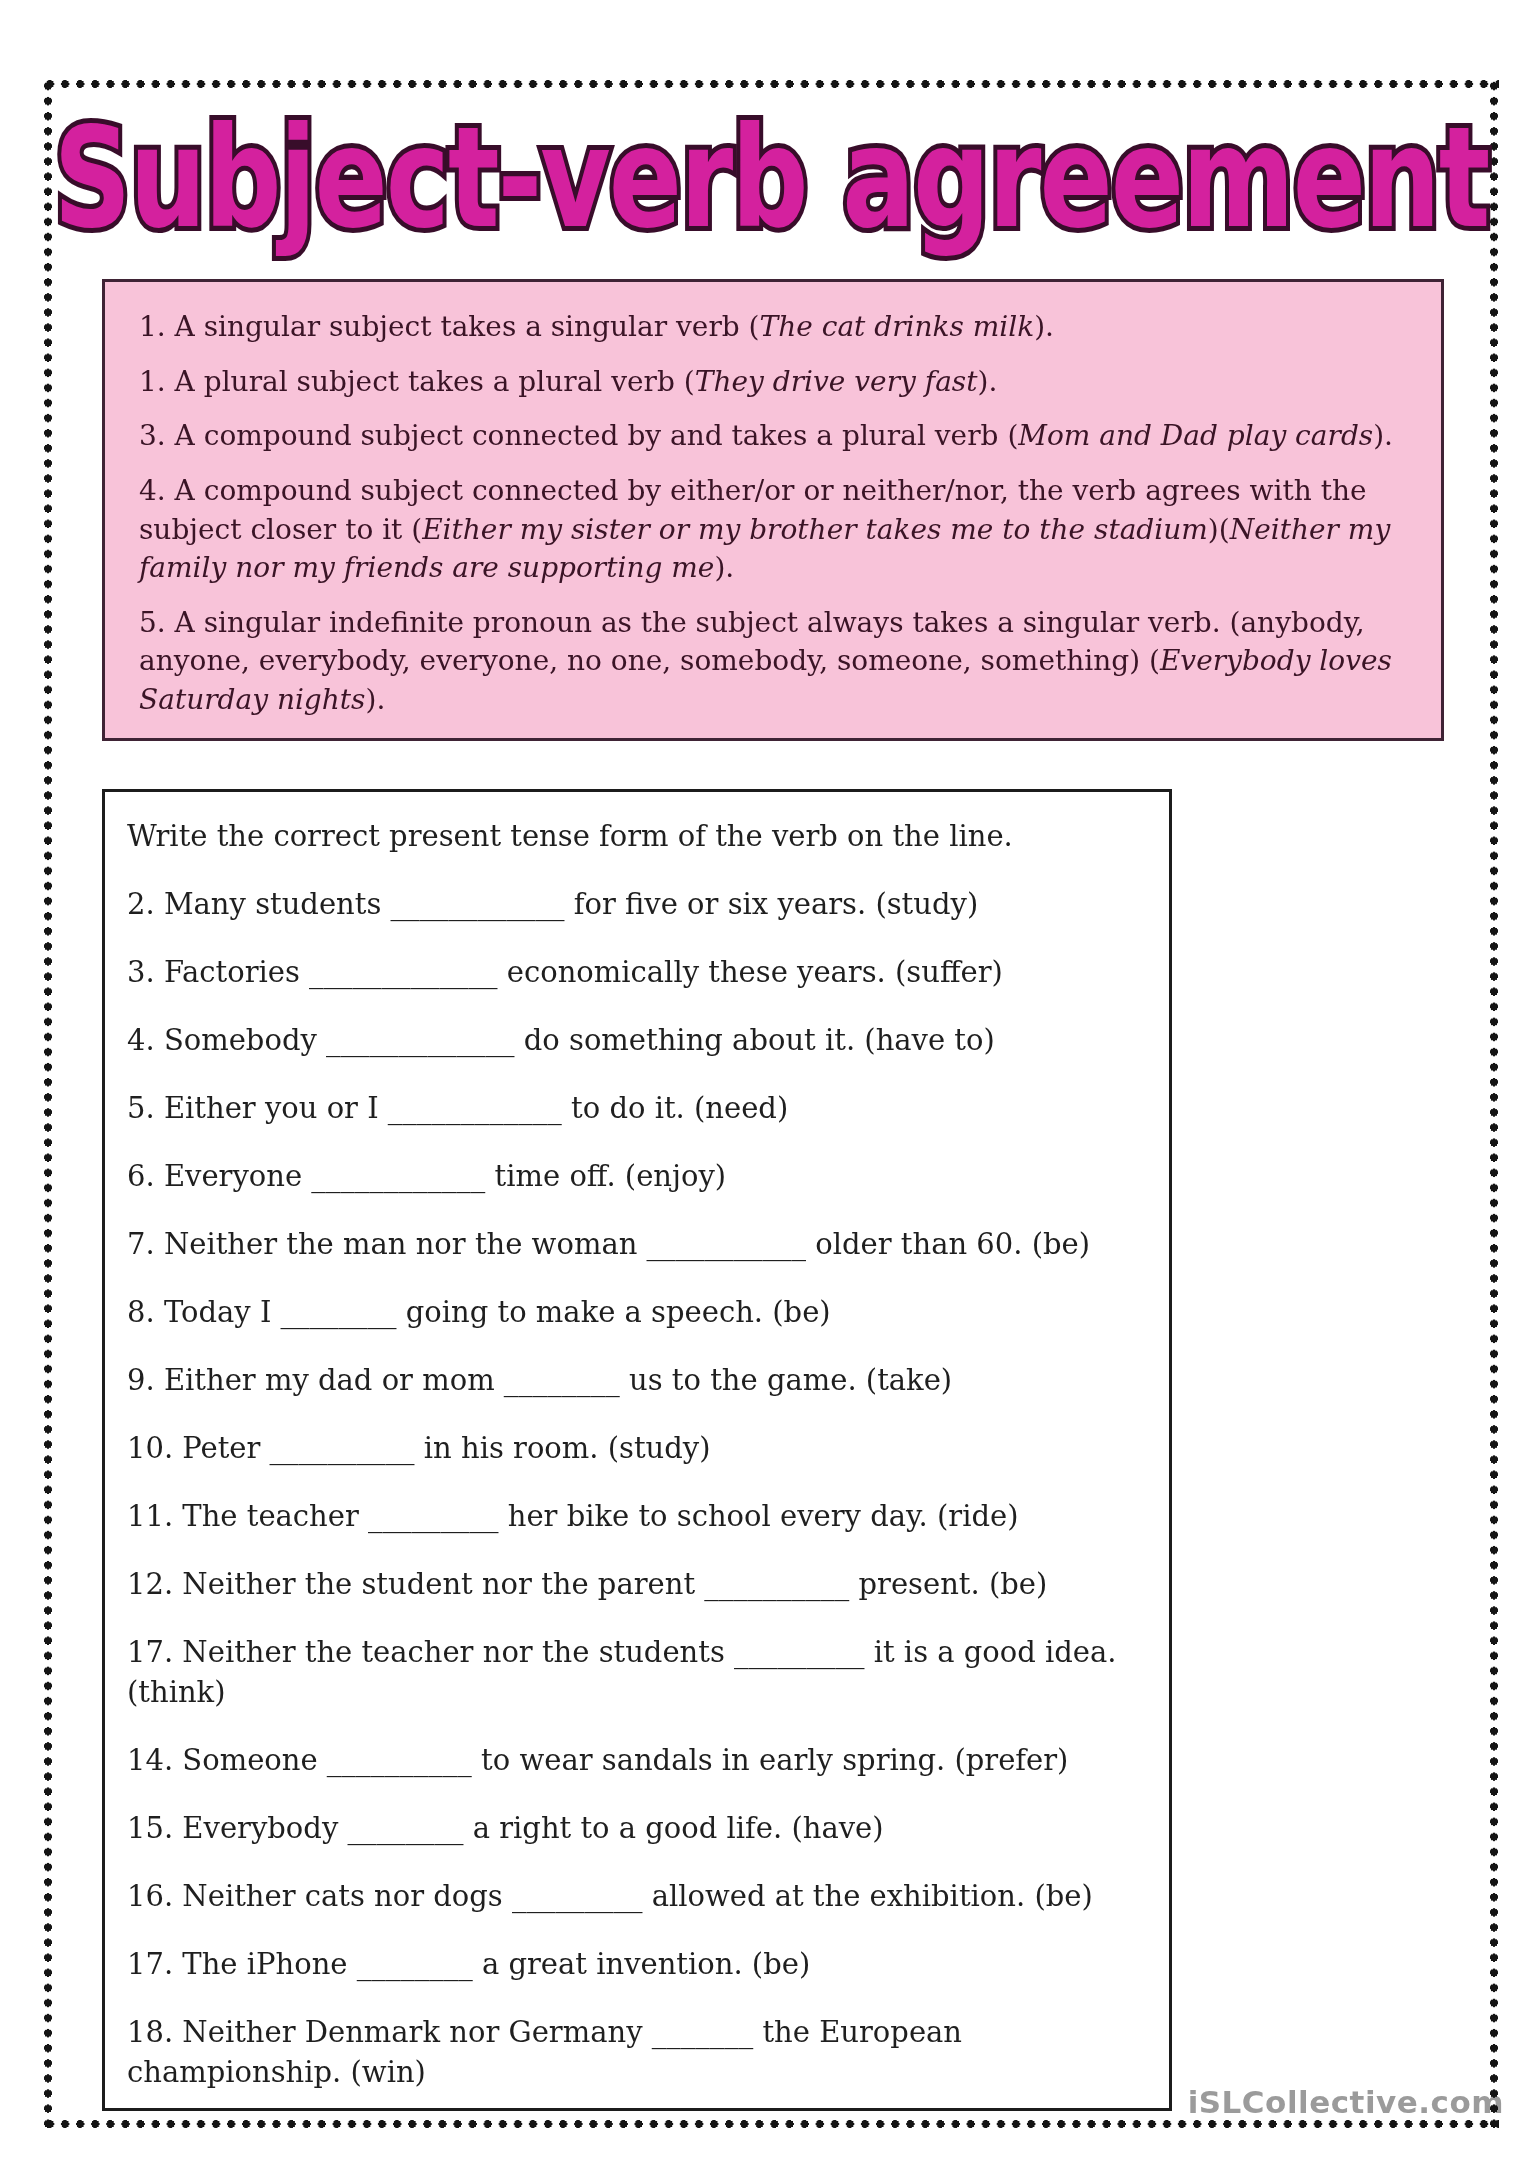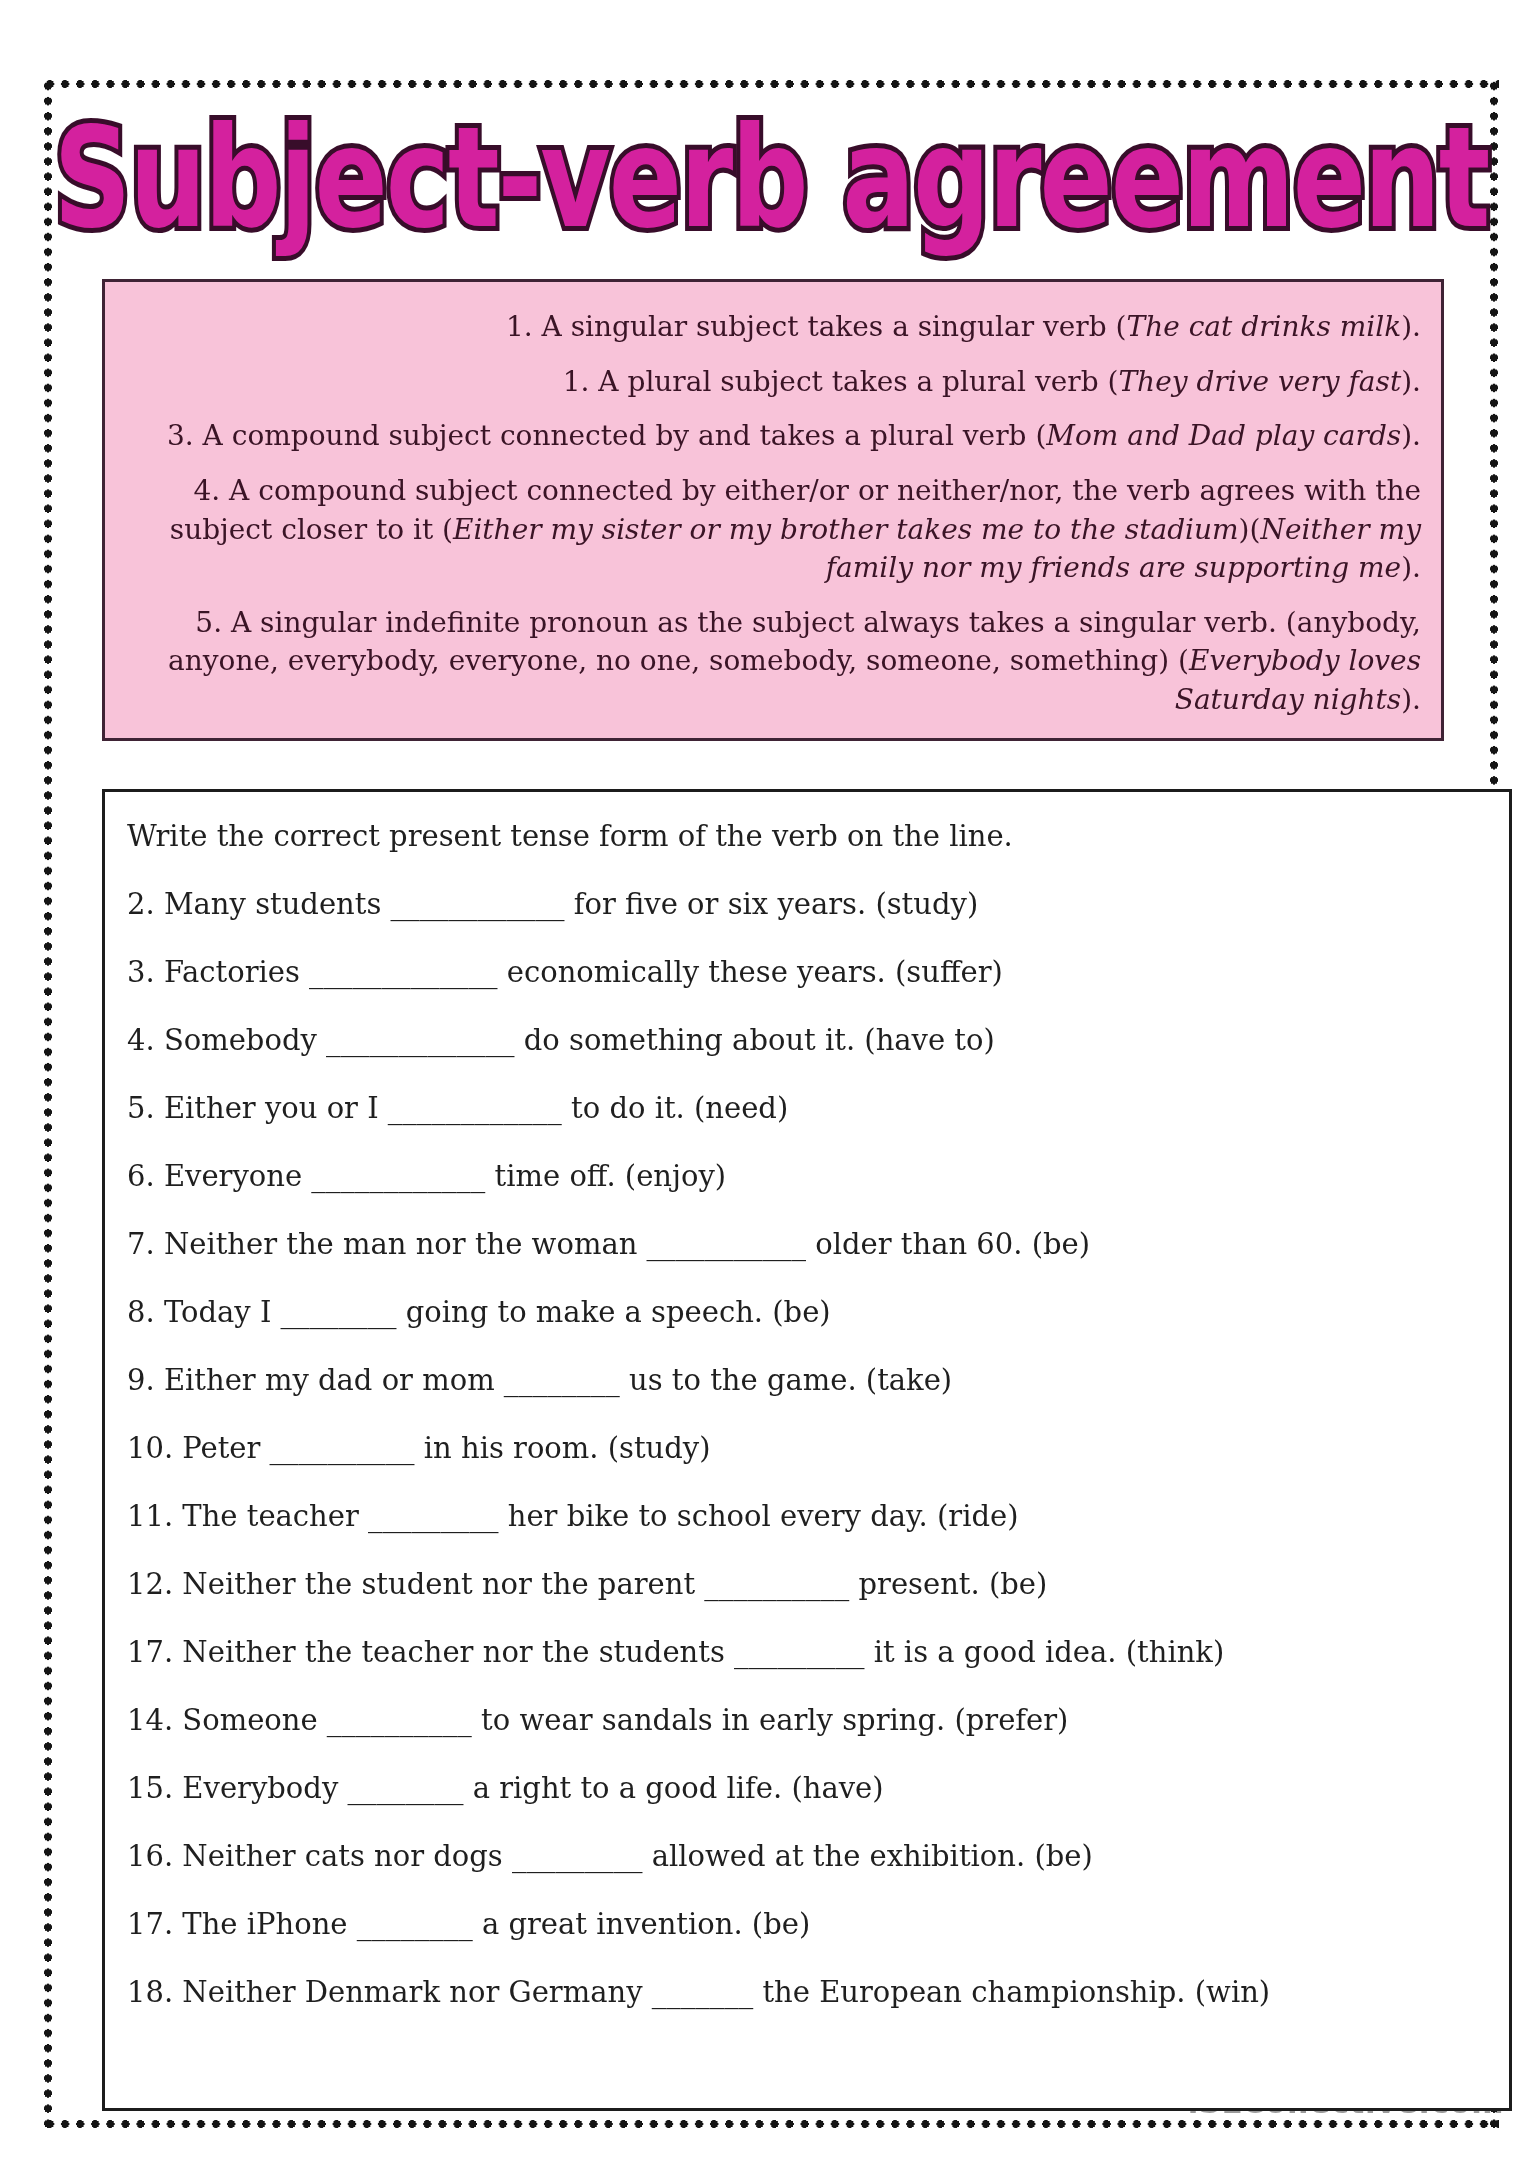--- a/index.html
+++ b/index.html
@@ -64,28 +64,28 @@
     left: 54px; top: 195px;
     width: 1342px;
     box-sizing: border-box;
     background: var(--rules-bg);
     border: 3px solid var(--rules-border);
     padding: 10px 20px 8px 22px;
     color: var(--rules-text);
     font-size: 28px;
     line-height: 1.38;
   }
-  .rules-box p { margin: 16px 0 10px; text-align: right; }
+  .rules-box p { margin: 16px 12px 10px; }
   .rules-box em { font-style: italic; }
 
   
   .exercise-box {
     position: absolute;
     left: 54px; top: 705px;
-    width: 1410px; height: 1322px;
+    width: 1070px; height: 1322px;
     box-sizing: border-box;
     background: #ffffff;
     border: 3px solid var(--exercise-border);
     padding: 24px 18px 0 22px;
     color: var(--exercise-text);
     font-size: 29px;
     line-height: 40px;
     overflow: hidden;
   }
   .exercise-box .row { margin: 0 0 28px; }

